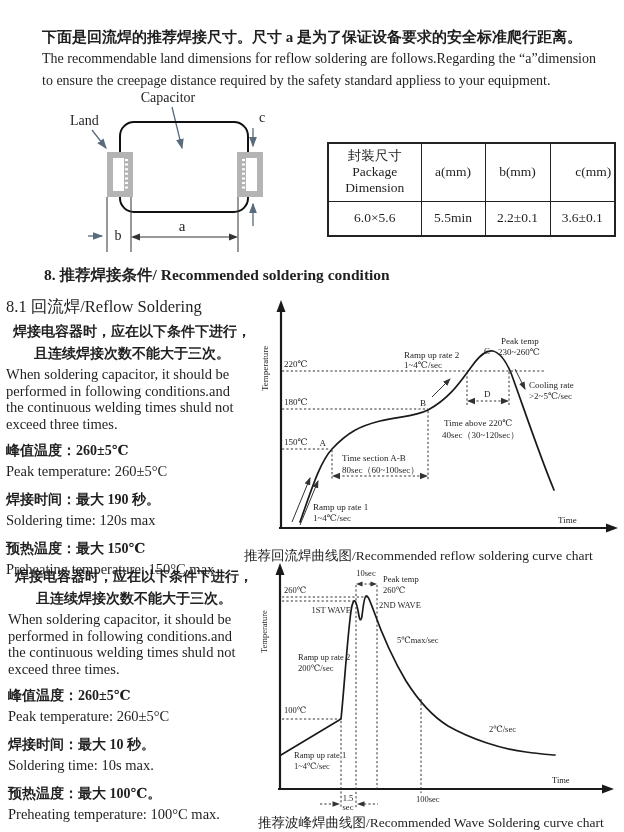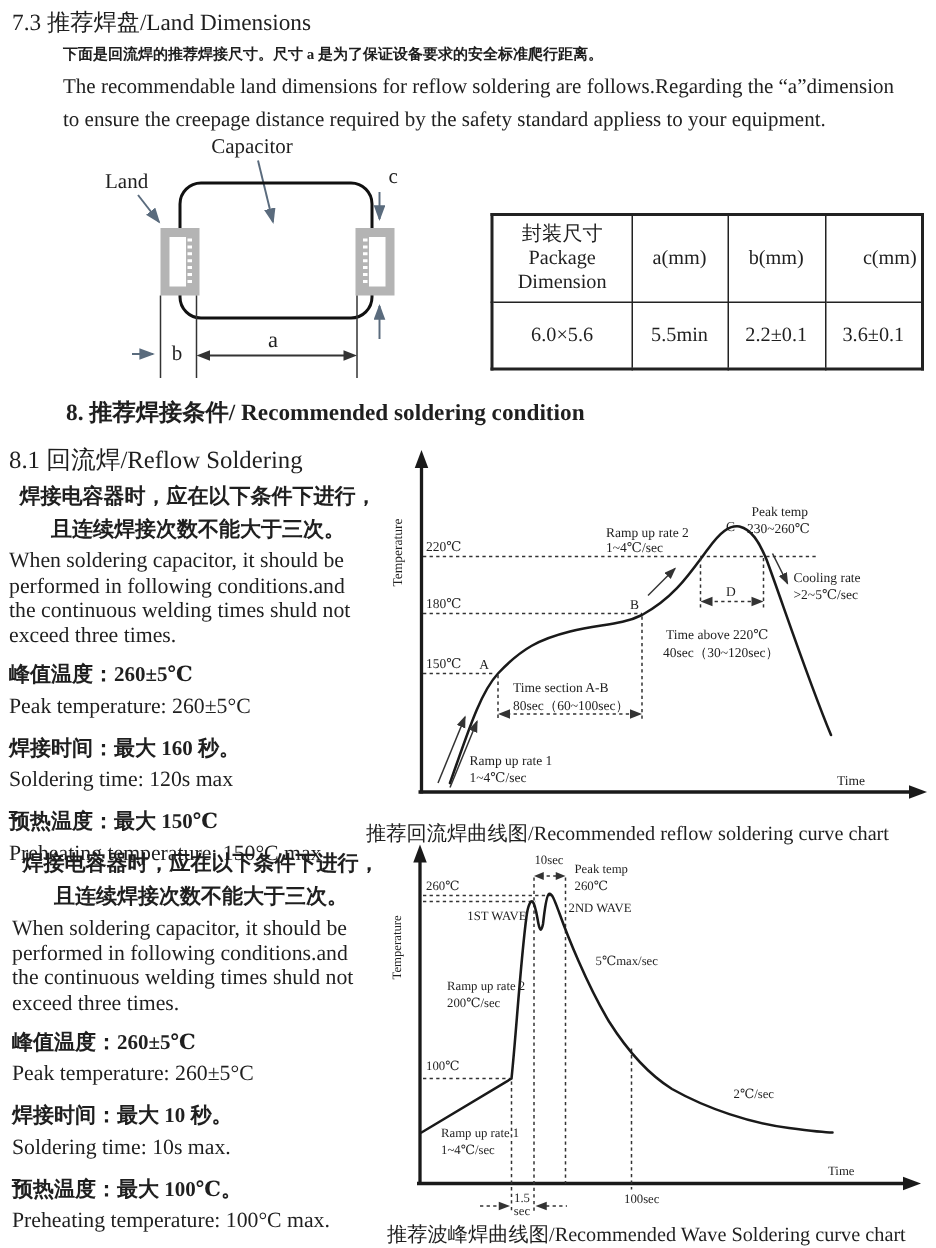--- a/index.html
+++ b/index.html
@@ -6,21 +6,21 @@
   body { background:#fff; }
   .page {
     position:relative; width:624px; height:832px; background:#fff;
     font-family:"Liberation Serif","DejaVu Serif",serif; color:#1f1f1f; overflow:hidden;
   }
   .abs { position:absolute; }
   .pre { white-space:pre-line; }
   h1.doc { font-size:15.5px; font-weight:normal; }
   h1.doc-bold { font-size:15.5px; font-weight:bold;margin-left:36px; }
   h2.doc { font-size:16.5px; font-weight:normal; margin-bottom:3px; }
-  .cn-line { font-size:10px; font-weight:600; line-height:22px; }
+  .cn-line { font-size:15px; font-weight:600; line-height:22px; }
   .en-2line { font-size:14px; line-height:22px; }
   .col { width:252px; }
   .cn-p { font-size:14px; line-height:22px; font-weight:600; white-space:pre-line;text-align:center; }
   .en-p { font-size:14.5px; line-height:16.5px; white-space:pre-line; margin-top:1px; }
   .pair { margin-top:9px; }
   .pair .cn { font-size:14px; line-height:20px; font-weight:600; }
   .pair .en { font-size:14.5px; line-height:20px; }
   .caption { font-size:13.5px; }
   table.dims { border-collapse:collapse; table-layout:fixed;margin-top:12px; }
   table.dims td {
@@ -35,21 +35,20 @@
   .curve { stroke:#1a1a1a; stroke-width:1.7; fill:none; stroke-linecap:round; }
   .lbl { font-size:9px; }
   .lblw { font-size:8.5px; }
   .dlbl { font-size:14px; }
 </style>
 </head>
 <body>
 
 <div class="page">
 
-  <h1 class="doc abs" style="left:8px; top:5px;">7.3 推荐焊盘/Land Dimensions</h1>
 
   <div class="abs" style="left:42px; top:26px; width:580px;">
     <div class="cn-line">下面是回流焊的推荐焊接尺寸。尺寸 a 是为了保证设备要求的安全标准爬行距离。</div>
     <div class="en-2line pre">The recommendable land dimensions for reflow soldering are follows.Regarding the “a”dimension
 to ensure the creepage distance required by the safety standard appliess to your equipment.</div>
   </div>
 
   <svg class="abs" style="left:60px; top:88px;" width="230" height="172" viewBox="0 0 230 172">
     <defs>
       <marker id="dah" markerWidth="9" markerHeight="8" refX="7" refY="3" orient="auto">
@@ -98,21 +97,21 @@
   <table class="dims abs" style="left:327px; top:130px; width:287px;">
     <tbody>
         <tr style="height:58px;">
       <td style="width:93px;">封装尺寸
 Package
 Dimension</td>
       <td style="width:64px;">a(mm)</td>
       <td style="width:65px;">b(mm)</td>
       <td style="width:65px;padding-left:24px;">c(mm)</td>
     </tr>
-    <tr style="height:45px;">
+    <tr style="height:35px;">
       <td>6.0×5.6</td>
       <td>5.5min</td>
       <td>2.2±0.1</td>
       <td>3.6±0.1</td>
     </tr>
   </tbody>
     </table>
 
   <h1 class="doc-bold abs" style="left:8px; top:265px;">8. 推荐焊接条件/ Recommended soldering condition</h1>
 
@@ -122,21 +121,21 @@
 且连续焊接次数不能大于三次。</div>
     <div class="en-p">When soldering capacitor, it should be
 performed in following conditions.and
 the continuous welding times shuld not
 exceed three times.</div>
     <div class="pair">
       <div class="cn">峰值温度：260±5℃</div>
       <div class="en">Peak temperature: 260±5°C</div>
     </div>
     <div class="pair">
-      <div class="cn">焊接时间：最大 160 秒。</div>
+      <div class="cn">焊接时间：最大 190 秒。</div>
       <div class="en">Soldering time: 120s max</div>
     </div>
     <div class="pair">
       <div class="cn">预热温度：最大 150℃</div>
       <div class="en">Preheating temperature: 150°C max</div>
     </div>
   </div>
 
   <svg class="abs" style="left:258px; top:296px;" width="366" height="250" viewBox="0 0 366 250">
     <defs>

